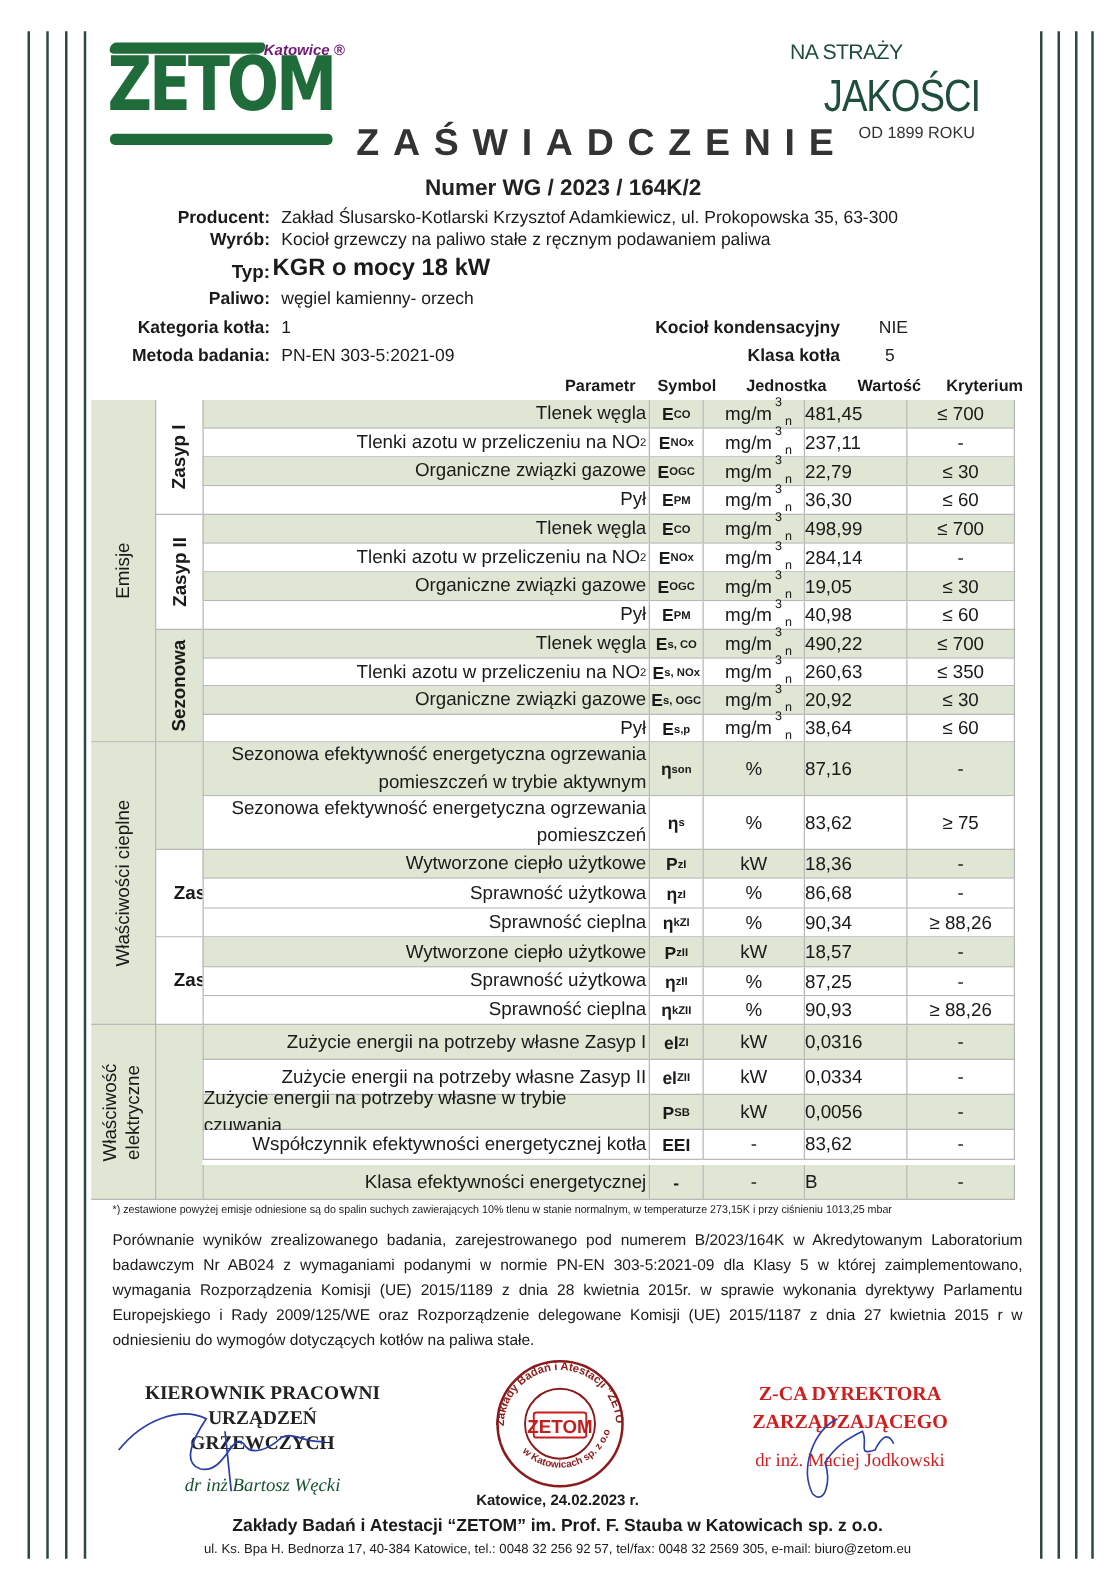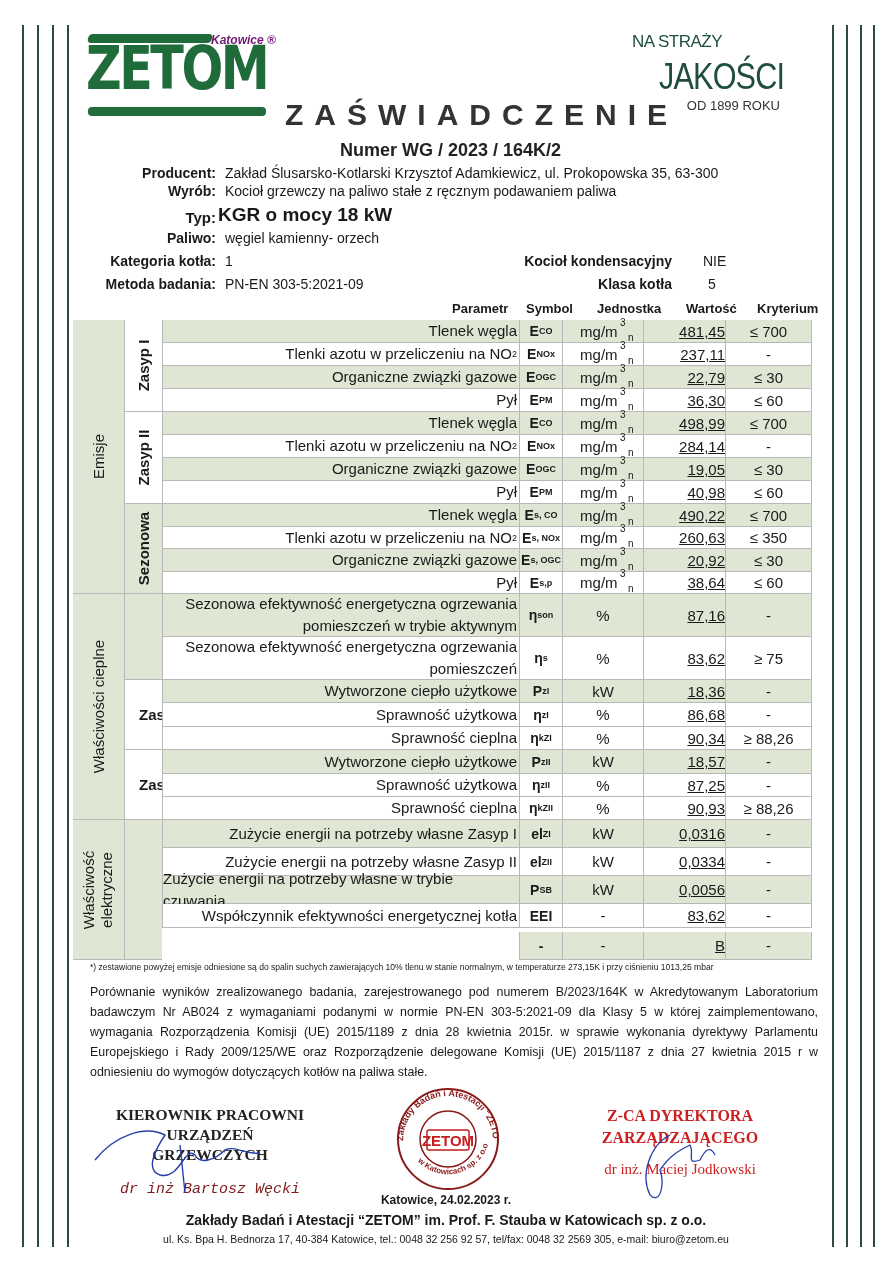--- a/index.html
+++ b/index.html
@@ -26,41 +26,41 @@
   .info .lbl { position: absolute; right: 0; font-weight: bold; text-align: right; }
 
   
   .tbl { position: absolute; left: 73px; top: 320px; width: 739px; }
   .hdr { position: absolute; top: 301px; font-size: 13px; font-weight: bold; white-space: nowrap; }
   .row { position: absolute; left: 0; width: 739px; font-size: 15px; }
   .cell { position: absolute; top: 0; height: 100%; display: flex; align-items: center; border-left: 1px solid #b8b8b8; border-bottom: 1px solid #b8b8b8; }
   .c-param { left: 89px; width: 357px; justify-content: flex-end; padding-right: 2px; text-align: left; line-height: 22px; }
   .c-sym { left: 446px; width: 43px; justify-content: center; font-weight: bold; font-size: 14px; }
   .c-unit { left: 489px; width: 81px; justify-content: center; }
-  .c-val { left: 570px; width: 82px; justify-content: flex-end; text-decoration: underline; }
+  .c-val { left: 570px; width: 82px; justify-content: flex-start; }
   .c-crit { left: 652px; width: 87px; justify-content: center; }
   .green { background: #dfe6d3; }
   .white { background: #ffffff; }
   sub { font-size: 9px; vertical-align: -3px; }
   .unit-sup { position: relative; }
   .unit-sup .s3 { position: absolute; font-size: 10px; top: -6px; left: 40px; }
   .unit-sup .sn { position: absolute; font-size: 10px; top: 9px; left: 48px; }
 
   .grp { position: absolute; background: #dfe6d3; border-bottom: 1px solid #b8b8b8; display: flex; align-items: center; justify-content: center; }
   .sub-grp { position: absolute; border-left: 1px solid #b8b8b8; border-bottom: 1px solid #b8b8b8; display: flex; align-items: center; justify-content: center; }
   .vert { transform: rotate(-90deg); white-space: nowrap; font-size: 15px; }
   .vert.bold { font-weight: bold; }
   .horiz-bold { font-weight: bold; font-size: 15px; }
 
   .footnote { position: absolute; left: 90px; top: 962px; font-size: 9px; white-space: nowrap; transform: scaleX(0.95); transform-origin: left; }
   .para { position: absolute; left: 90px; top: 982px; width: 728px; font-size: 12.4px; line-height: 20px; text-align: justify; }
 
   .sig-left { position: absolute; left: 110px; top: 1105px; width: 200px; text-align: center; font-family: "Liberation Serif", serif; }
   .sig-left .t1, .sig-left .t2 { font-size: 15.5px; font-weight: bold; color: #222; line-height: 20px; }
-  .sig-left .nm { font-size: 15px; font-style: italic; margin-top: 16px; color: #7f1d1d; font-family: Liberation Mono, monospace; }
+  .sig-left .nm { font-size: 15px; font-style: italic; margin-top: 16px; color: #14532d; }
 
   .sig-right { position: absolute; left: 560px; top: 1105px; width: 240px; text-align: center; font-family: "Liberation Serif", serif; color: #cc1f1f; }
   .sig-right .t1, .sig-right .t2 { font-size: 16px; font-weight: bold; line-height: 22px; }
   .sig-right .nm { font-size: 15px; margin-top: 12px; }
 
   .stamp { position: absolute; left: 383px; top: 1083px; width: 130px; height: 108px; }
 
   .place-date { position: absolute; left: 0; width: 892px; top: 1193px; text-align: center; font-size: 12px; font-weight: bold; }
   .org { position: absolute; left: 0; width: 892px; top: 1212px; text-align: center; font-size: 14px; font-weight: bold; }
   .addr { position: absolute; left: 0; width: 892px; top: 1233px; text-align: center; font-size: 10.5px; }
@@ -600,20 +600,23 @@
           <span>-</span>
         </div>
       <div class="cell c-val white">
           <span>83,62</span>
         </div>
       <div class="cell c-crit white" style="border-right:1px solid #b8b8b8;">
           <span>-</span>
         </div>
       </div>
       <div class="row" style="top: 612px; height: 28px;">
+      <div class="cell c-param green">
+          <span>Klasa efektywności energetycznej</span>
+        </div>
       <div class="cell c-sym green">
           <span>-</span>
           <sub></sub>
         </div>
       <div class="cell c-unit green">
           <span>-</span>
         </div>
       <div class="cell c-val green">
           <span>B</span>
         </div>

